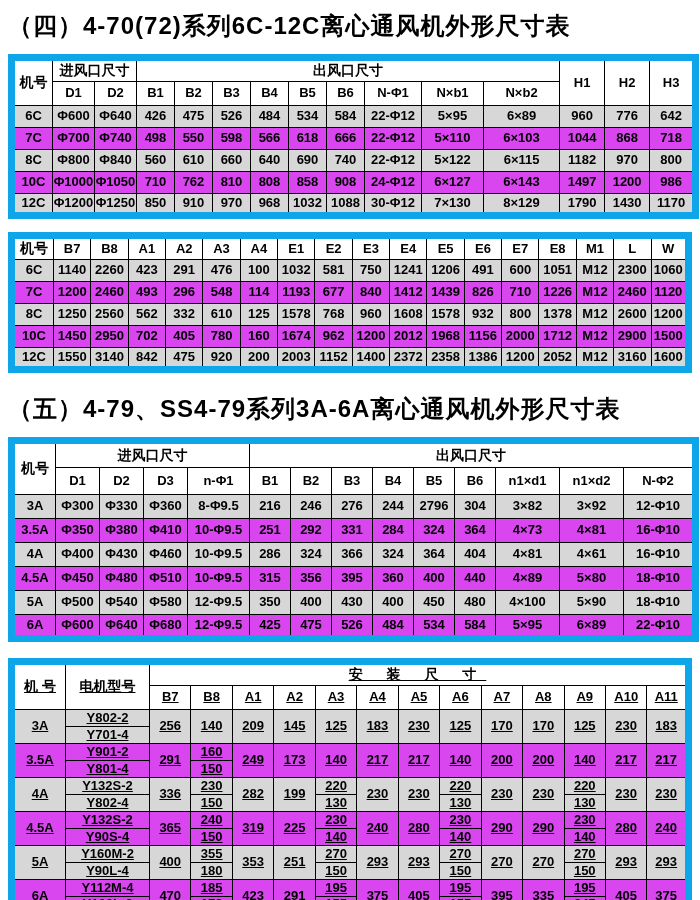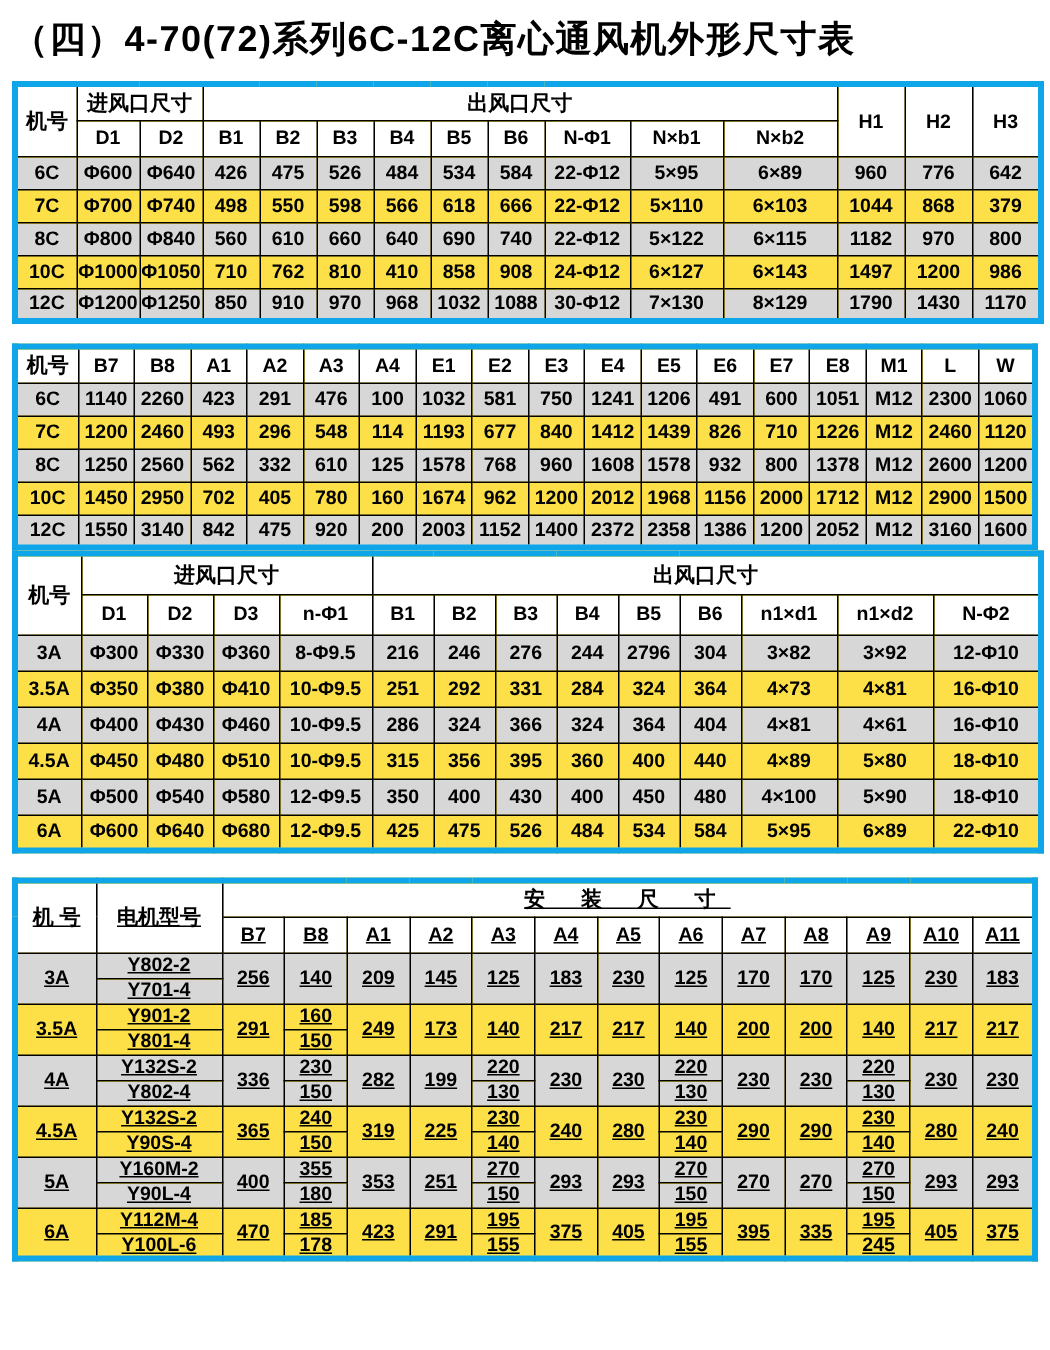--- a/index.html
+++ b/index.html
@@ -10,21 +10,21 @@
     -webkit-font-smoothing:antialiased;
   }
   .page{padding:4px 8px 4px 8px;}
   .sec-title{
     font-size:24px;font-weight:bold;letter-spacing:1px;
     margin:6px 0 12px 0;white-space:nowrap;
   }
   .sec-title.second{margin-top:20px;}
   table{
     border-collapse:collapse;table-layout:fixed;
-    width:684px;border:4px solid #0ea5e9;background:#fde047;
+    width:684px;border:7px solid #0ea5e9;background:#d946ef;
   }
   th,td{
     border:1px solid #000;
     text-align:center;vertical-align:middle;
     padding:0;font-size:13px;font-weight:bold;
     white-space:nowrap;overflow:hidden;line-height:1.1;
   }
   thead th{background:#fff;}
   th.cn{font-size:14px;}
   tr.stripe td{background:#d7d7d7;}
@@ -111,21 +111,21 @@
           <td>550</td>
           <td>598</td>
           <td>566</td>
           <td>618</td>
           <td>666</td>
           <td>22-Φ12</td>
           <td>5×110</td>
           <td>6×103</td>
           <td>1044</td>
           <td>868</td>
-          <td>379</td>
+          <td>718</td>
         </tr>
         <tr class="stripe">
           <td>8C</td>
           <td>Φ800</td>
           <td>Φ840</td>
           <td>560</td>
           <td>610</td>
           <td>660</td>
           <td>640</td>
           <td>690</td>
@@ -137,21 +137,21 @@
           <td>970</td>
           <td>800</td>
         </tr>
         <tr>
           <td>10C</td>
           <td>Φ1000</td>
           <td>Φ1050</td>
           <td>710</td>
           <td>762</td>
           <td>810</td>
-          <td>410</td>
+          <td>808</td>
           <td>858</td>
           <td>908</td>
           <td>24-Φ12</td>
           <td>6×127</td>
           <td>6×143</td>
           <td>1497</td>
           <td>1200</td>
           <td>986</td>
         </tr>
         <tr class="stripe">
@@ -297,20 +297,21 @@
           <td>1386</td>
           <td>1200</td>
           <td>2052</td>
           <td>M12</td>
           <td>3160</td>
           <td>1600</td>
         </tr>
       </tbody>
   </table>
 
+  <div class="sec-title second">（五）4-79、SS4-79系列3A-6A离心通风机外形尺寸表</div>
 
   <table id="t3">
     <colgroup>
       <col style="width:44px">
         <col style="width:44px">
         <col style="width:44px">
         <col style="width:44px">
       <col style="width:62px">
       <col style="width:41px">
         <col style="width:41px">

